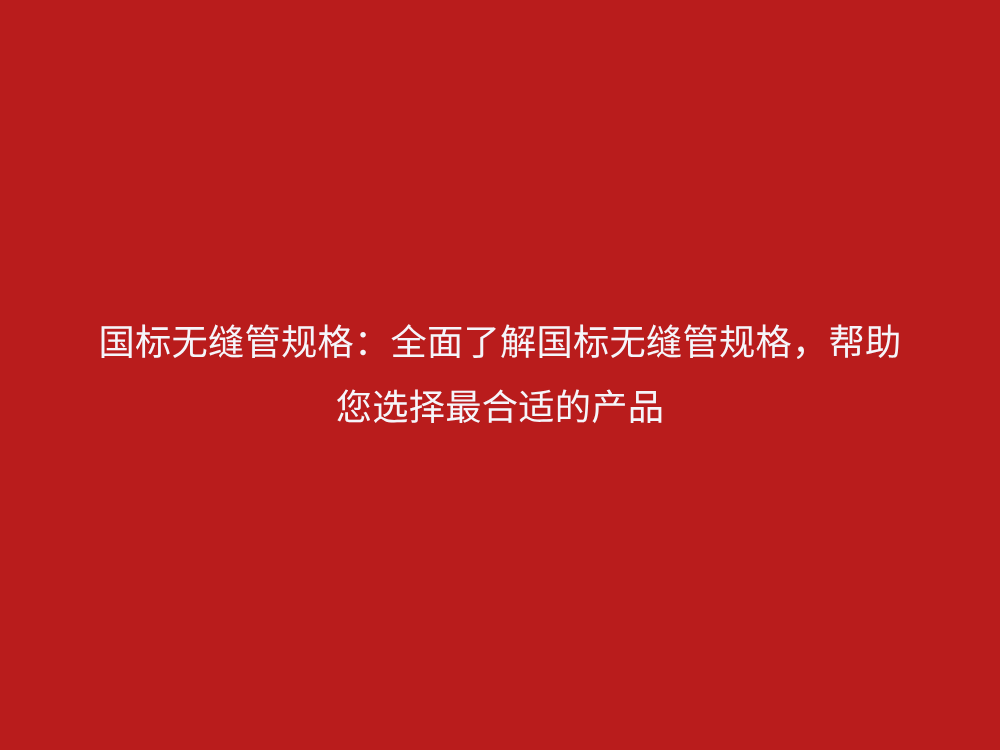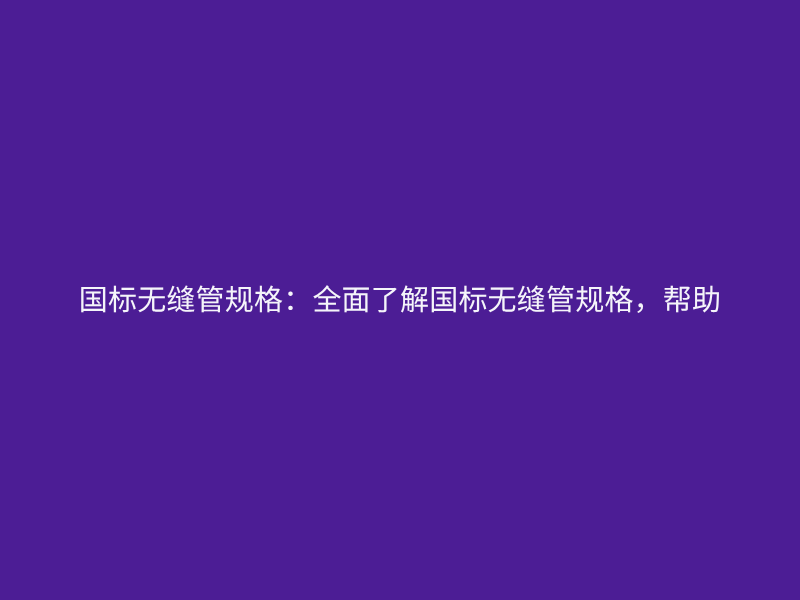--- a/index.html
+++ b/index.html
@@ -48,22 +48,23 @@
     white-space: nowrap;
   }
 
   .headline-line-2 {
     white-space: nowrap;
   }
 </style>
 </head>
 <body>
 
-<div id="banner-canvas" style="background: #4c1d95;">
+<div id="banner-canvas" style="background: #b91c1c;">
 
   <div id="title-block">
 
     <span class="headline headline-line-1" style="color: rgb(245, 245, 250);">国标无缝管规格：全面了解国标无缝管规格，帮助</span>
 
+    <span class="headline headline-line-2" style="color: rgb(245, 245, 250);">您选择最合适的产品</span>
 
   </div>
 
 </div>
 
 </body></html>

